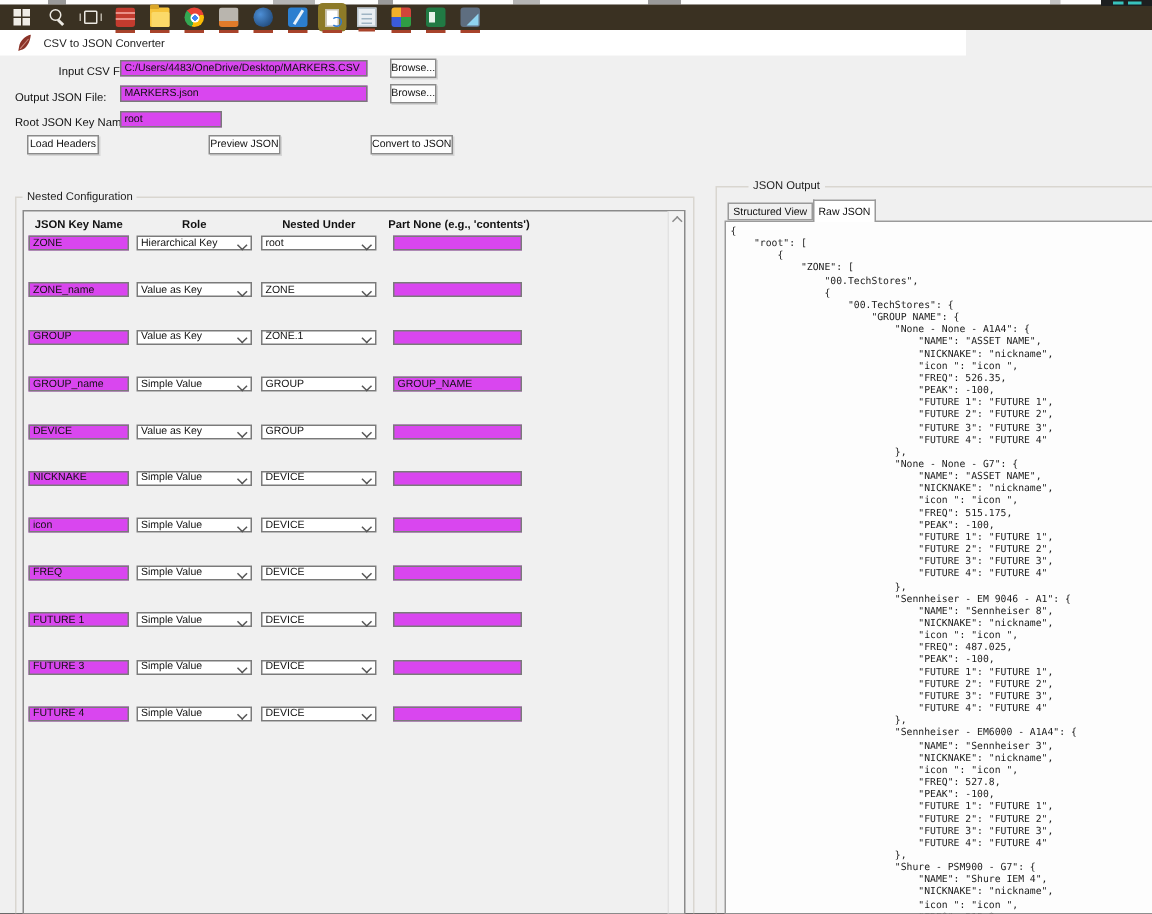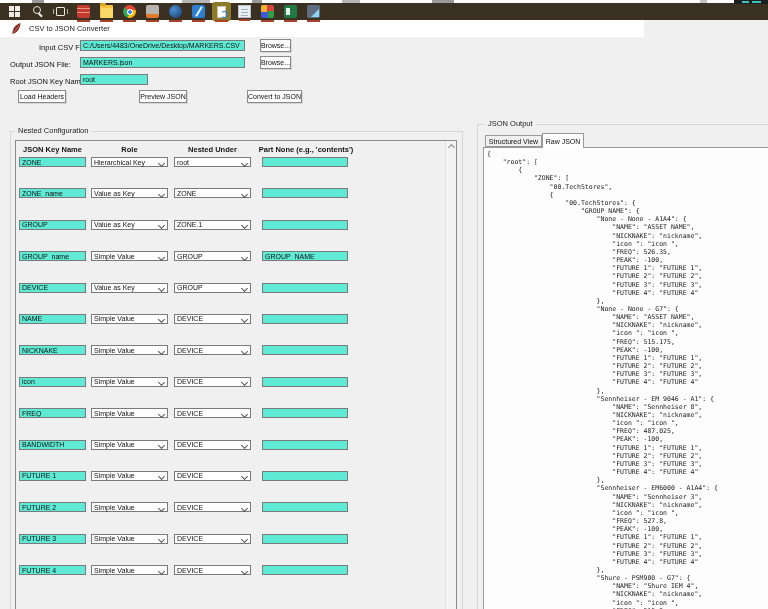--- a/index.html
+++ b/index.html
@@ -51,21 +51,21 @@
   .tbi-app-slate::before{content:"";position:absolute;right:1px;bottom:1px;width:0;height:0;
       border-left:8px solid transparent;border-bottom:8px solid #8fd4f0;}
 
   
   .titlebar{position:absolute;left:0;top:20px;width:644px;height:17px;background:#fff;display:flex;align-items:center;}
   .titlebar .app-ic{margin-left:12px;width:9px;height:11px;}
   .titlebar .title{margin-left:8px;font-size:7.5px;color:#1c1c1c;}
 
   
   .lbl{position:absolute;font-size:7.5px;color:#111;}
-  .win-input{position:absolute;background:#5eead4;border:1px solid #7a7a7a;font-family:"Liberation Sans",sans-serif;
+  .win-input{position:absolute;background:#d946ef;border:1px solid #7a7a7a;font-family:"Liberation Sans",sans-serif;
       font-size:7px;color:#111;padding:0 2px;box-sizing:border-box;outline:none;}
   .win-btn{position:absolute;background:#fdfdfd;border:1px solid #8a8a8a;box-shadow:1px 1px 0 #d6d6d6;
       font-size:7px;color:#111;display:flex;align-items:center;justify-content:center;cursor:default;box-sizing:border-box;}
   .groupbox{position:absolute;border:1px solid #d9d6d0;box-sizing:border-box;}
   .groupbox>.legend{position:absolute;top:-6px;left:4px;background:#f0f0f0;padding:0 3px;font-size:7.5px;color:#1c1c1c;white-space:nowrap;}
 
   
   .cfg-panel{position:absolute;left:4px;top:8px;width:442px;height:482px;border:1px solid #8a8a8a;background:#f0f0f0;box-sizing:border-box;}
   .cfg-head{position:absolute;top:4px;left:0;right:12px;height:10px;font-size:7.5px;font-weight:bold;color:#111;}
   .cfg-head span{position:absolute;text-align:center;}
@@ -239,32 +239,20 @@
               <span>Value as Key</span>
               <i class="chev"></i>
             </div>
             <div class="combo nested">
               <span>GROUP</span>
               <i class="chev"></i>
             </div>
             <input type="text" class="win-input cfg-part" style="">
           </div>
           <div class="cfg-row">
-            <input type="text" class="win-input cfg-key" value="NAME" style="">
-            <div class="combo role">
-              <span>Simple Value</span>
-              <i class="chev"></i>
-            </div>
-            <div class="combo nested">
-              <span>DEVICE</span>
-              <i class="chev"></i>
-            </div>
-            <input type="text" class="win-input cfg-part" style="">
-          </div>
-          <div class="cfg-row">
             <input type="text" class="win-input cfg-key" value="NICKNAKE" style="">
             <div class="combo role">
               <span>Simple Value</span>
               <i class="chev"></i>
             </div>
             <div class="combo nested">
               <span>DEVICE</span>
               <i class="chev"></i>
             </div>
             <input type="text" class="win-input cfg-part" style="">
@@ -287,45 +275,21 @@
               <span>Simple Value</span>
               <i class="chev"></i>
             </div>
             <div class="combo nested">
               <span>DEVICE</span>
               <i class="chev"></i>
             </div>
             <input type="text" class="win-input cfg-part" style="">
           </div>
           <div class="cfg-row">
-            <input type="text" class="win-input cfg-key" value="BANDWIDTH" style="">
-            <div class="combo role">
-              <span>Simple Value</span>
-              <i class="chev"></i>
-            </div>
-            <div class="combo nested">
-              <span>DEVICE</span>
-              <i class="chev"></i>
-            </div>
-            <input type="text" class="win-input cfg-part" style="">
-          </div>
-          <div class="cfg-row">
             <input type="text" class="win-input cfg-key" value="FUTURE 1" style="">
-            <div class="combo role">
-              <span>Simple Value</span>
-              <i class="chev"></i>
-            </div>
-            <div class="combo nested">
-              <span>DEVICE</span>
-              <i class="chev"></i>
-            </div>
-            <input type="text" class="win-input cfg-part" style="">
-          </div>
-          <div class="cfg-row">
-            <input type="text" class="win-input cfg-key" value="FUTURE 2" style="">
             <div class="combo role">
               <span>Simple Value</span>
               <i class="chev"></i>
             </div>
             <div class="combo nested">
               <span>DEVICE</span>
               <i class="chev"></i>
             </div>
             <input type="text" class="win-input cfg-part" style="">
           </div>
@@ -357,21 +321,21 @@
       <div class="vscroll">
         <div class="arr up">
             <i></i>
           </div>
 
       </div>
     </div>
   </div>
 
   <div class="groupbox" style="left:477px;top:124px;width:297px;height:495px;">
-    <span class="legend" style="left:7px;">JSON Output</span>
+    <span class="legend" style="left:21px;">JSON Output</span>
     <div class="tab" style="left:7px;top:10px;width:57px;height:12px;">Structured View</div>
     <div class="tab active" style="left:64px;top:8px;width:42px;height:15px;">Raw JSON</div>
     <div class="tab-page" style="left:5px;top:22px;width:290px;height:471px;">
       <pre class="json-pre">{
     "root": [
         {
             "ZONE": [
                 "00.TechStores",
                 {
                     "00.TechStores": {

